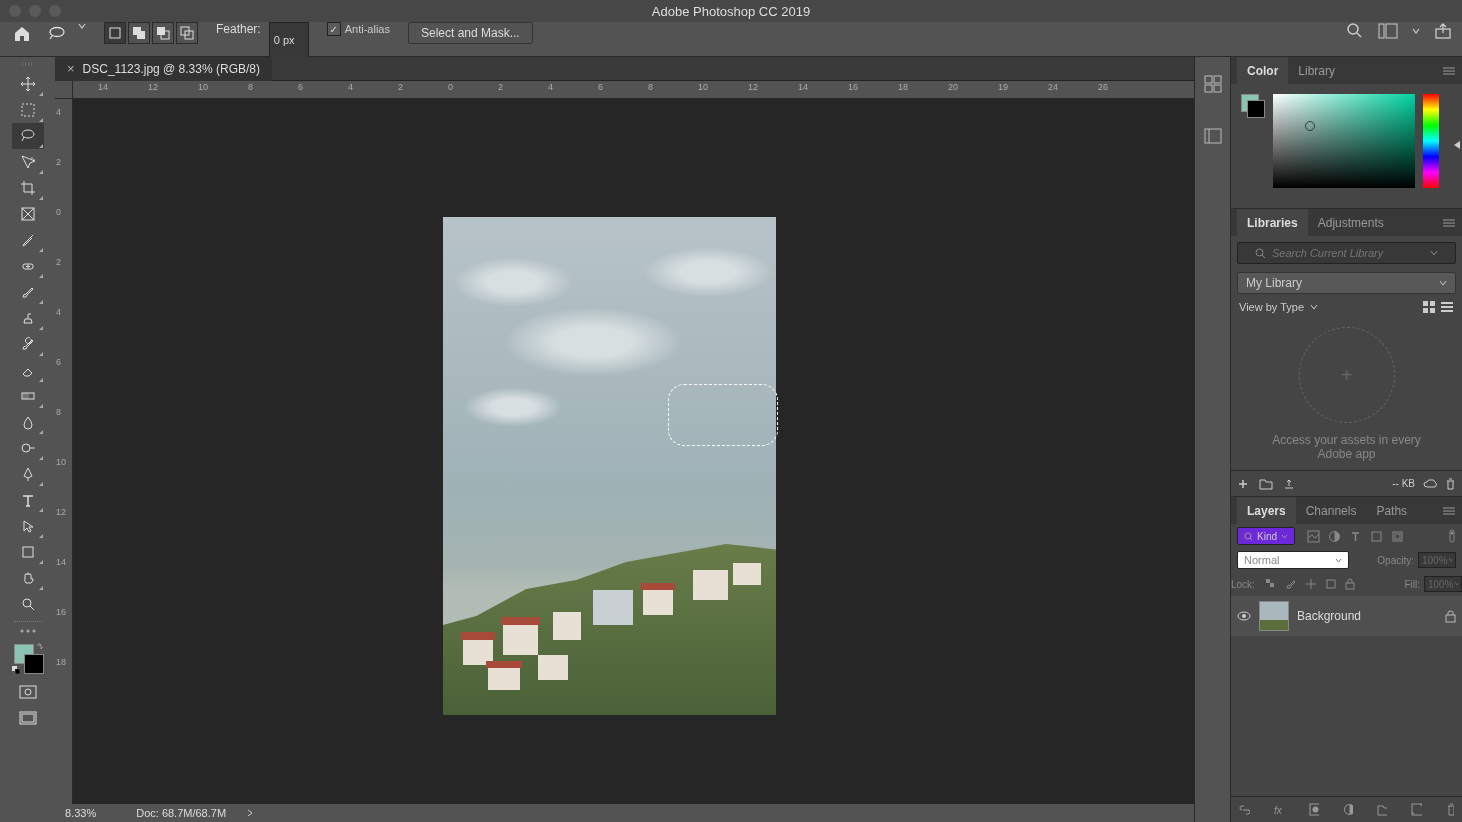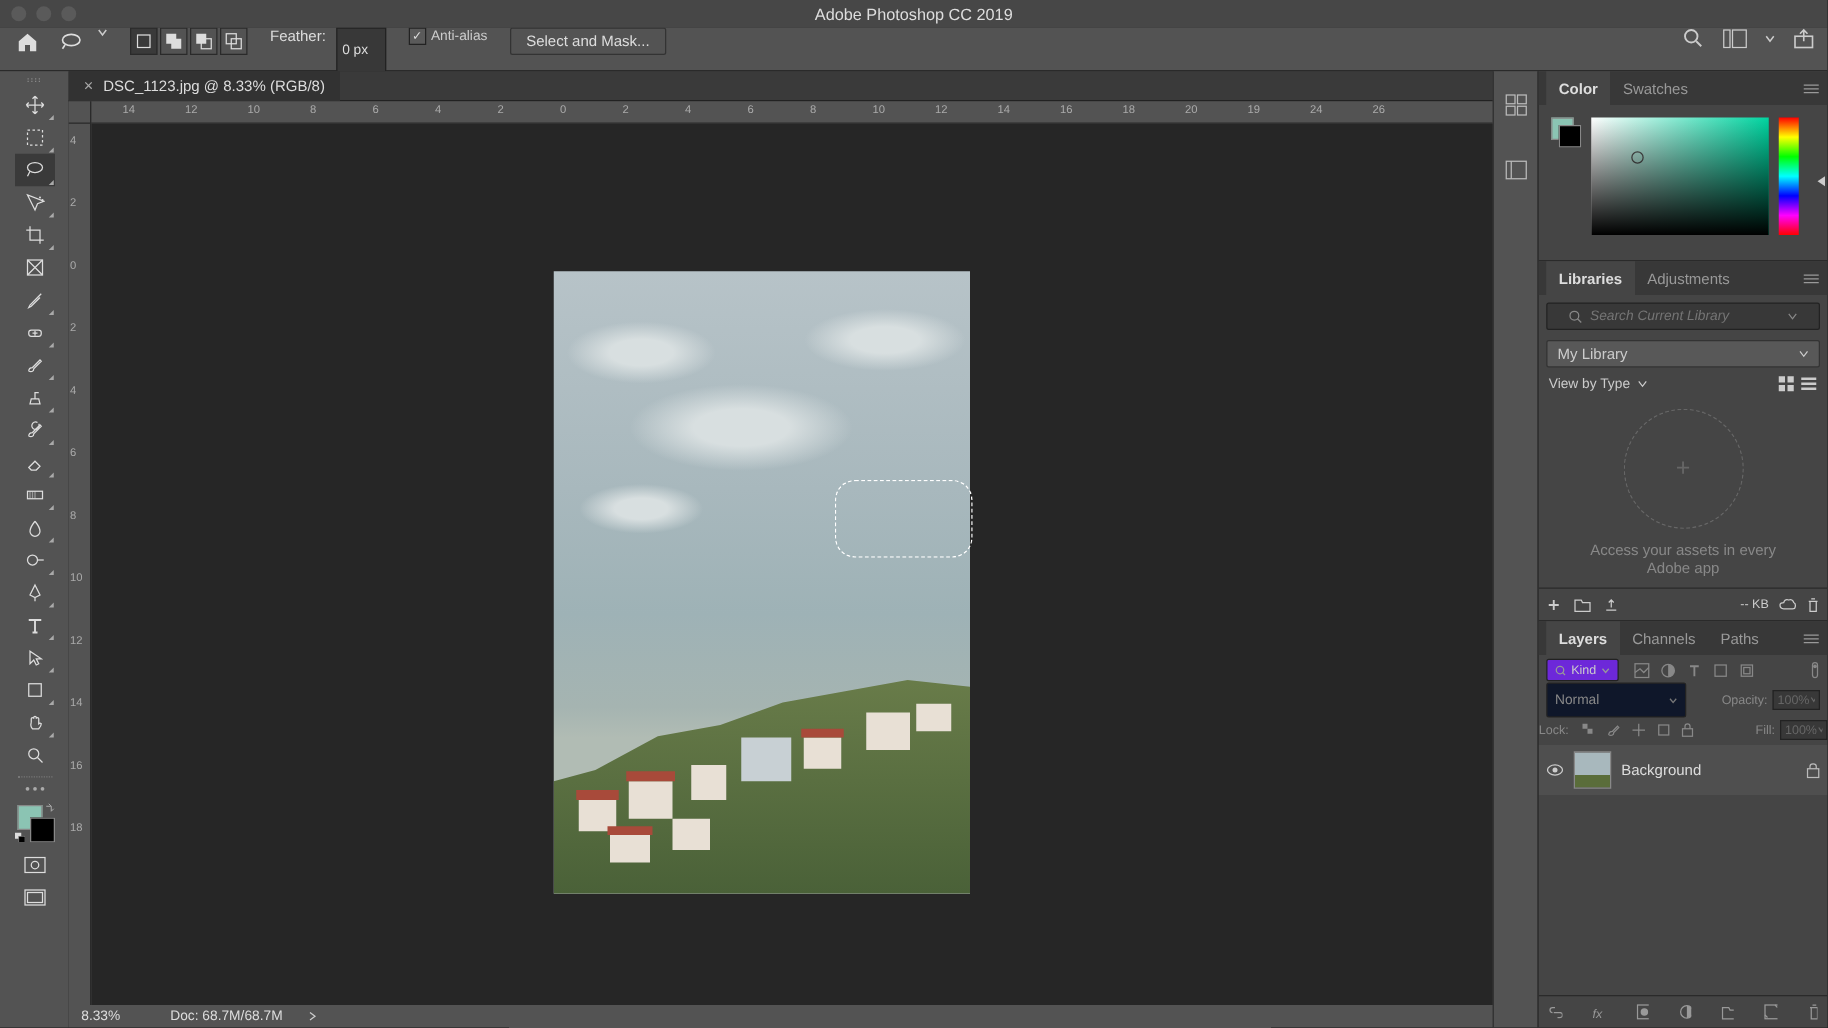--- a/index.html
+++ b/index.html
@@ -76,21 +76,21 @@
 .lib-view-row{display:flex;align-items:center;padding:4px 8px;justify-content:space-between}
 .lib-drop-area{flex:1;display:flex;flex-direction:column;align-items:center;justify-content:center;gap:10px;color:#888;font-size:12px}
 .drop-circle{width:96px;height:96px;border:1px dashed #666;border-radius:50%;display:flex;align-items:center;justify-content:center;font-size:20px;color:#666}
 .lib-footer{height:26px;border-top:1px solid #2a2a2a;display:flex;align-items:center;padding:0 6px;gap:10px}
 .lib-footer-right{margin-left:auto;display:flex;align-items:center;gap:8px;font-size:10px}
 .layers-panel{flex:1;display:flex;flex-direction:column;border-top:1px solid #2a2a2a;min-height:0}
 .layers-filter{height:24px;display:flex;align-items:center;padding:0 6px;gap:6px}
 .kind-dd{height:18px;background:#6d28d9;border:1px solid #222;padding:0 6px;display:flex;align-items:center;gap:4px;font-size:10px;border-radius:2px}
 .filter-icons{display:flex;gap:8px;margin-left:6px;color:#888}
 .layers-blend-row{height:24px;display:flex;align-items:center;padding:0 6px;gap:6px}
-.blend-dd{height:28px;background:#0f172a;border:1px solid #222;padding:0 6px;display:flex;align-items:center;font-size:11px;color:#888;border-radius:2px;width:112px;justify-content:space-between}
+.blend-dd{height:18px;background:#ffffff;border:1px solid #222;padding:0 6px;display:flex;align-items:center;font-size:11px;color:#888;border-radius:2px;width:112px;justify-content:space-between}
 .opacity-group{margin-left:auto;display:flex;align-items:center;gap:4px;color:#888;font-size:10px}
 .opacity-val{width:38px;height:16px;background:#383838;border:1px solid #222;font-size:10px;color:#666;padding:0 3px;display:flex;align-items:center;justify-content:space-between}
 .layers-lock-row{height:24px;display:flex;align-items:center;padding:0 0;gap:6px;color:#888;font-size:10px}
 .lock-icons{display:flex;gap:8px;margin-left:4px}
 .fill-group{margin-left:auto;display:flex;align-items:center;gap:4px}
 .layers-list{flex:1;overflow:auto}
 .layer-row{height:40px;display:flex;align-items:center;padding:0 6px;gap:8px;background:#4f4f4f}
 .layer-vis{width:14px}
 .layer-thumb{width:30px;height:30px;border:1px solid #888;background:linear-gradient(180deg,#a8b8bd 0%,#a8b8bd 65%,#5a6d3a 65%,#5a6d3a 100%)}
 .layer-name{flex:1;font-size:12px;color:#ddd}
@@ -433,21 +433,21 @@
       </svg>
     <svg class="iconbar-btn" viewBox="0 0 22 22">
         <rect x="3" y="4" width="16" height="14" fill="none" stroke="#bbb"></rect>
         <path d="M7 4 L7 18" stroke="#bbb"></path>
       </svg>
   </div>
 
   <div class="panels">
     <div class="panel-tabs">
       <div class="panel-tab active">Color</div>
-      <div class="panel-tab">Swatches</div>
+      <div class="panel-tab">Library</div>
       <svg class="panel-menu" width="14" height="10">
           <path d="M1 2 L13 2 M1 5 L13 5 M1 8 L13 8" stroke="#999"></path>
         </svg>
     </div>
     <div class="color-panel">
       <div class="color-swatch-pair">
         <div class="cfg"></div>
         <div class="cbg"></div>
       </div>
       <div class="color-field">

